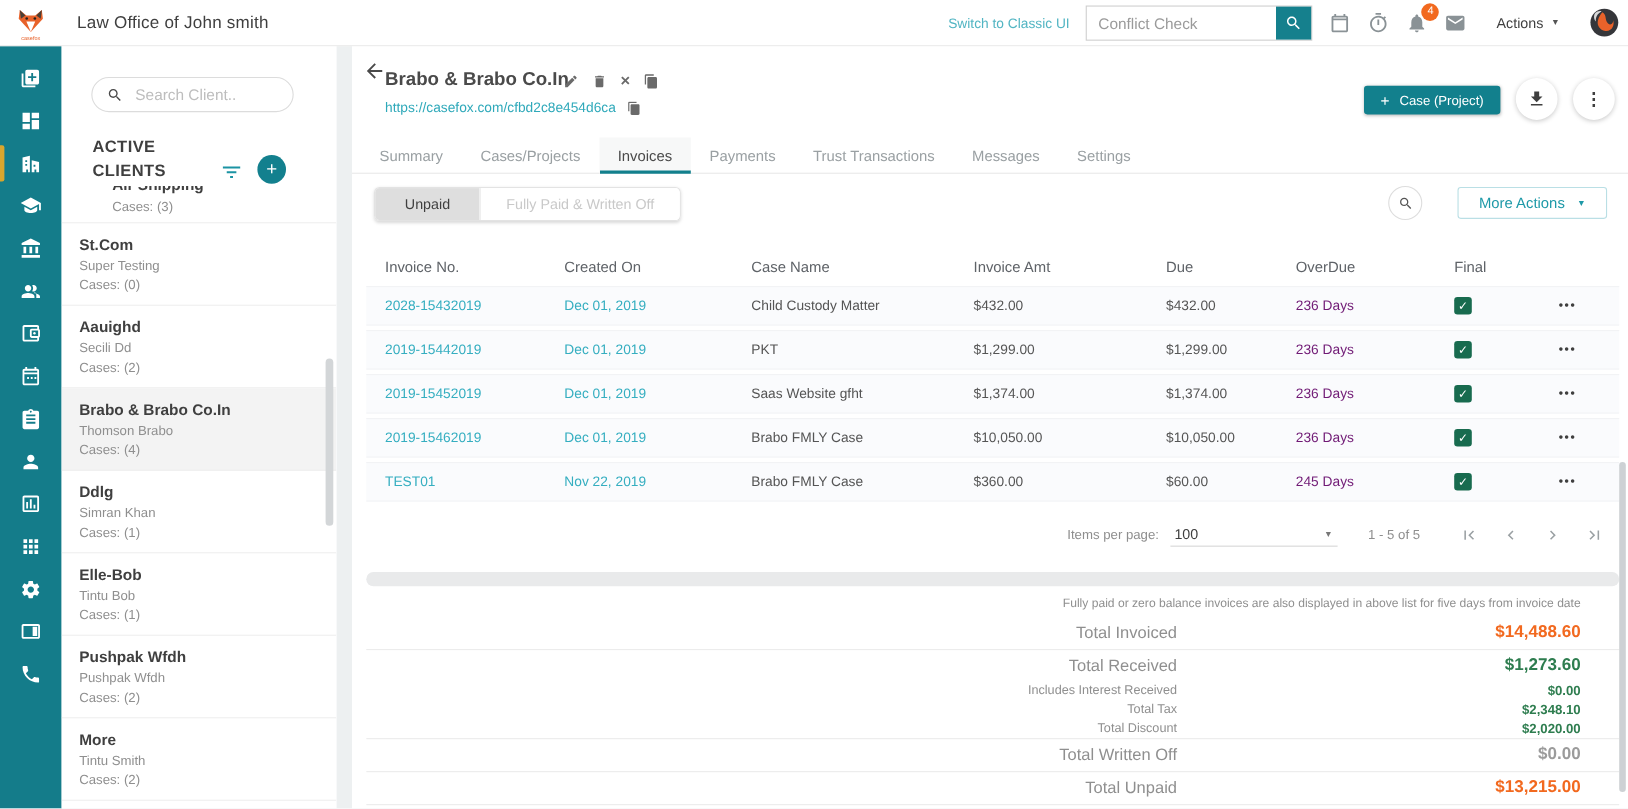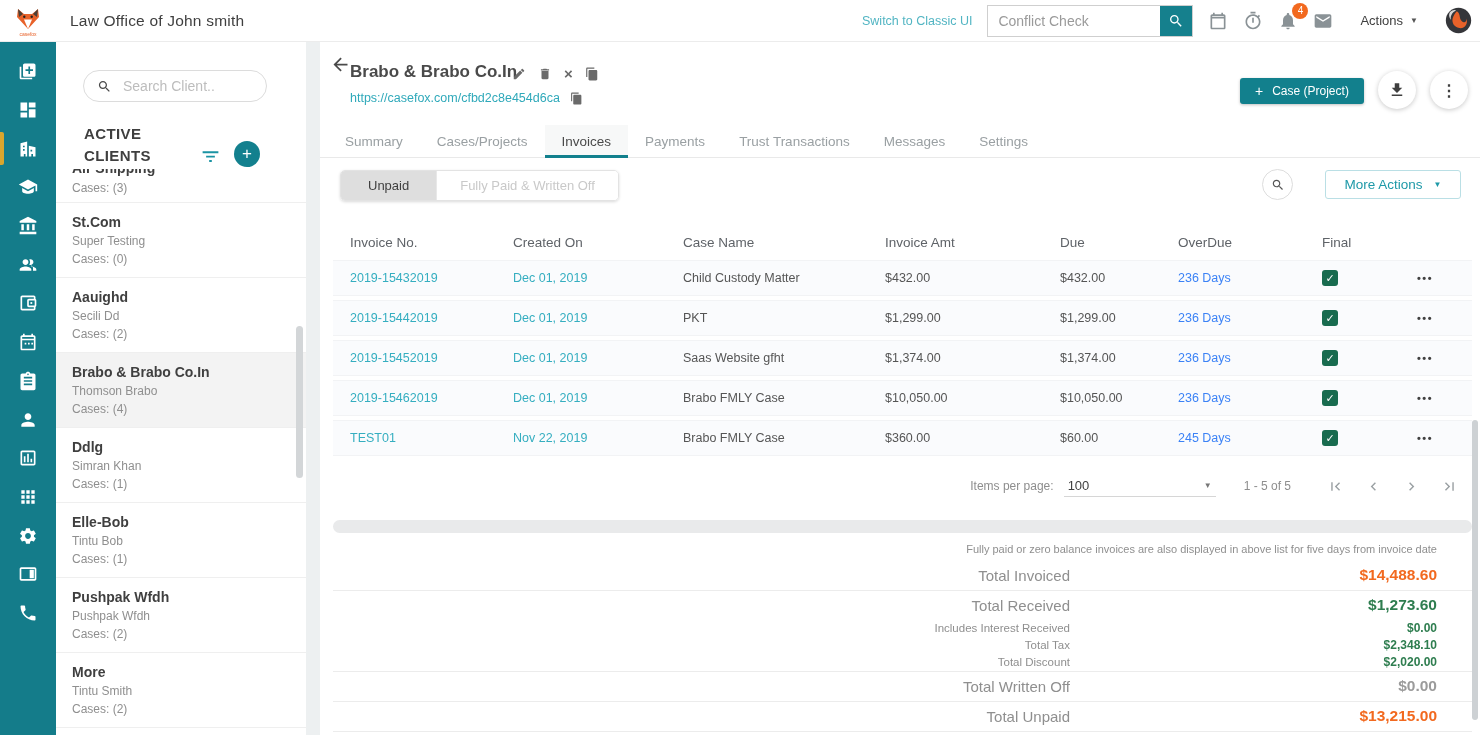--- a/index.html
+++ b/index.html
@@ -44,21 +44,21 @@
   .clients-header{position:absolute;left:28px;top:82px;right:14px;display:flex;align-items:flex-end}
   .clients-heading{font-size:15px;font-weight:700;color:#3f3f3f;letter-spacing:.4px;line-height:1.45;width:106px}
   .filter-btn{margin-left:10px;margin-top:5px;color:#1B93A3;background:none;border:0;padding:0}
   .filter-btn svg{width:21px;height:21px}
   .add-client-btn{margin-left:13px;margin-top:3px;width:26px;height:26px;border-radius:50%;background:#13808E;color:#fff;border:0;font-size:17px;line-height:0;display:flex;align-items:center;justify-content:center;padding:0}
   .client-list{position:absolute;top:128px;left:0;right:0;bottom:0;overflow:hidden}
   .client-item{padding:11px 10px 11px 16px;border-bottom:1px solid #efefef}
   .client-item.selected{background:#f3f3f3}
   .client-name{font-size:14px;font-weight:700;color:#3f3f3f}
   .client-contact,.client-cases{font-size:12px;color:#8f8f8f;margin-top:4px}
-  .partial-client{padding:0 10px 7px 16px;border-bottom:1px solid #efefef}
+  .partial-client{padding:0 10px 7px 46px;border-bottom:1px solid #efefef}
   .partial-name{height:8px;overflow:hidden}
   .partial-name span{display:block;margin-top:-9px;font-size:14px;font-weight:700;color:#3f3f3f}
   .clients-scrollbar{position:absolute;right:3px;top:285px;width:7px;height:152px;border-radius:4px;background:#d3d6d8}
 
   
   .content{position:absolute;left:320px;top:41px;width:1160px;bottom:0;background:#fff}
   .back-btn{position:absolute;left:10px;top:11px;width:24px;height:24px;color:#4a4a4a;background:none;border:0;padding:0}
   .back-btn svg{width:21px;height:21px}
   .client-title{position:absolute;left:30px;top:21px;font-size:17px;font-weight:700;color:#4a4a4a}
   .title-icons{position:absolute;left:192px;top:25px;display:flex;gap:12px;color:#6a6a6a;align-items:center}
@@ -88,21 +88,21 @@
   .more-actions .caret{color:#1E99A8}
 
   .table{position:absolute;left:13px;top:186px;width:1139px}
   .thead,.trow{display:grid;grid-template-columns:163px 170px 202px 175px 118px 144px 95px 72px;align-items:center}
   .thead{height:30px}
   .th{font-size:13.5px;color:#5f6368;padding-left:17px}
   .trows{margin-top:3px}
   .trow{height:34px;background:#fafbfd;margin-bottom:4px;border-top:1px solid #f2f3f5;border-bottom:1px solid #f2f3f5;box-sizing:content-box}
   .td{font-size:12.5px;color:#555;padding-left:17px}
   .td.link{color:#35AEC0}
-  .td.days{color:#3b82f6}
+  .td.days{color:#701a75}
   .checkbox{width:16px;height:16px;background:#186B4F;border-radius:3px;color:#fff;font-size:11px;display:flex;align-items:center;justify-content:center;margin-left:17px;border:0;padding:0}
   .row-menu{color:#3f3f3f;font-size:11px;letter-spacing:1.5px;margin-left:17px;background:none;border:0;font-weight:700;text-align:left;padding:0}
 
   .pagination{position:absolute;left:13px;top:428px;width:1139px;height:34px;display:flex;align-items:center;justify-content:flex-end;padding-right:14px;box-sizing:border-box;color:#8e8e8e;font-size:12px}
   .ipp-select{display:flex;align-items:center;justify-content:space-between;width:152px;margin-left:10px;border-bottom:1px solid #d6d6d6;padding:3px 4px;color:#3f3f3f;font-size:13px;background:#fff;border-top:0;border-left:0;border-right:0}
   .ipp-caret{color:#777;font-size:8px}
   .range{margin-left:28px}
   .pag-icons{display:flex;gap:21px;margin-left:36px;color:#9aa0a3;align-items:center}
   .pag-icons button{background:none;border:0;padding:0;color:#9aa0a3}
   .pag-icons svg{width:17px;height:17px}
@@ -427,21 +427,21 @@
       <div class="th">Created On</div>
       <div class="th">Case Name</div>
       <div class="th">Invoice Amt</div>
       <div class="th">Due</div>
       <div class="th">OverDue</div>
       <div class="th">Final</div>
       <div class="th"></div>
     </div>
     <div class="trows" id="trows">
   <div class="trow">
-    <div class="td link">2019-15432019</div>
+    <div class="td link">2028-15432019</div>
     <div class="td link">Dec 01, 2019</div>
     <div class="td">Child Custody Matter</div>
     <div class="td">$432.00</div>
     <div class="td">$432.00</div>
     <div class="td days">236 Days</div>
     <button class="checkbox">
             <span>✓</span>
           </button>
     <button class="row-menu">•••</button>
   </div>

